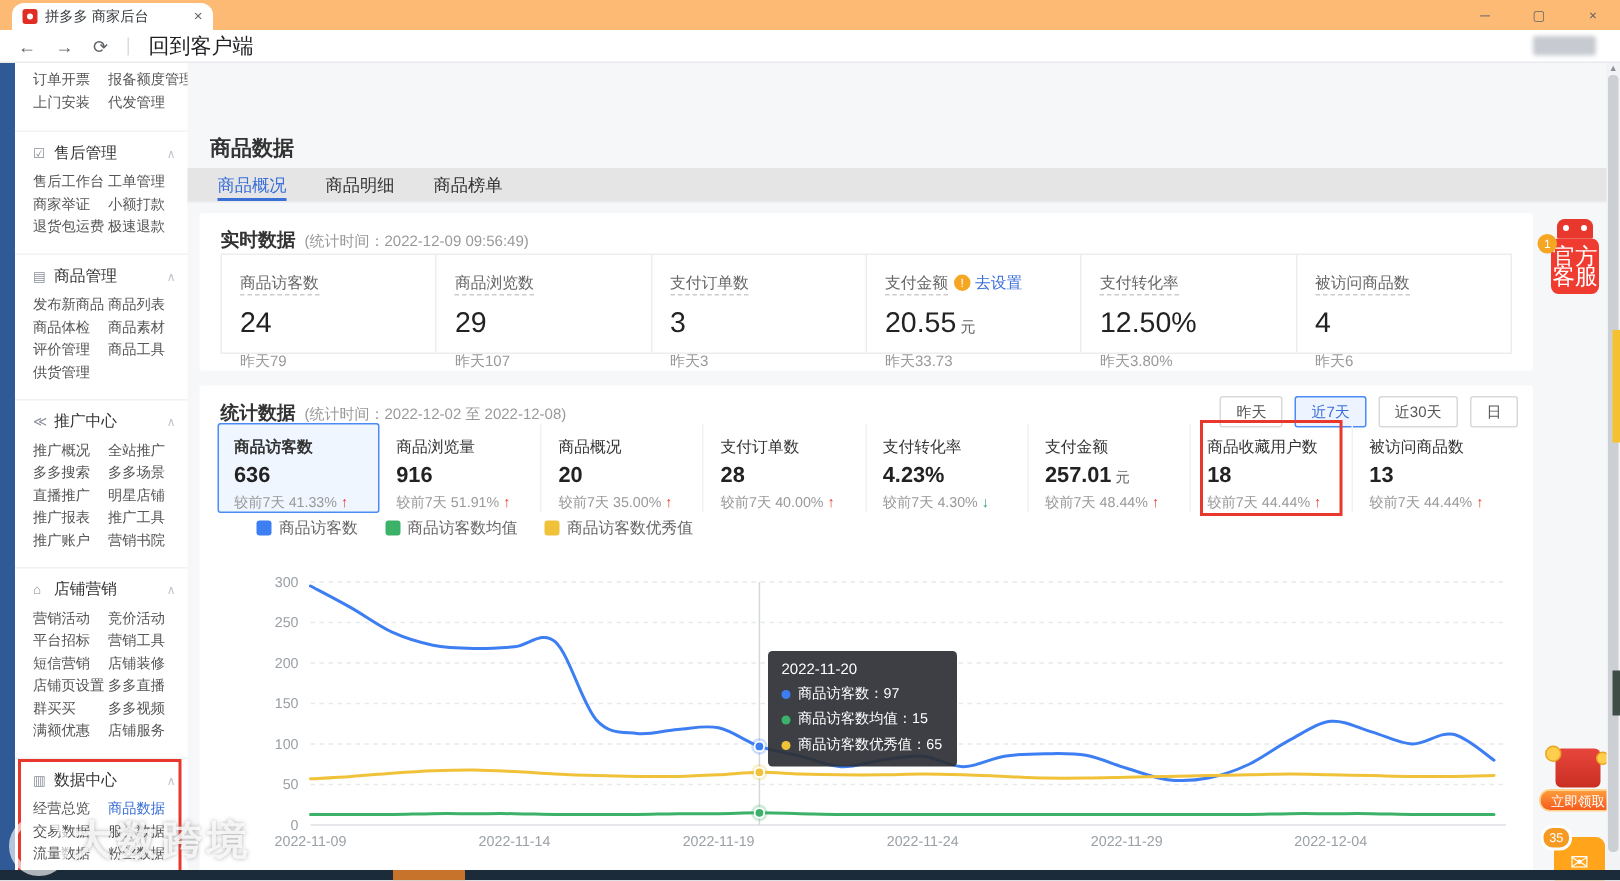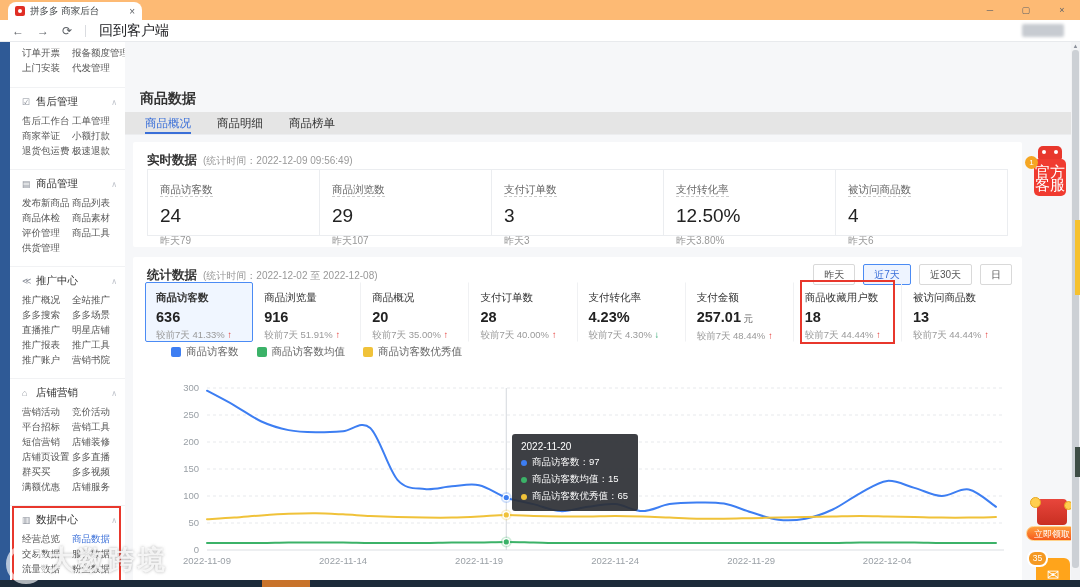--- a/index.html
+++ b/index.html
@@ -299,20 +299,25 @@
           </div>
           <div class="rt-col">
             <div><span class="rt-label">商品浏览数</span></div>
             <div class="rt-value">29</div>
             <div class="rt-sub">昨天107</div>
           </div>
           <div class="rt-col">
             <div><span class="rt-label">支付订单数</span></div>
             <div class="rt-value">3</div>
             <div class="rt-sub">昨天3</div>
+          </div>
+          <div class="rt-col">
+            <div><span class="rt-label">支付金额</span><span class="rt-warn">!</span><span class="rt-link">去设置</span></div>
+            <div class="rt-value">20.55<span class="rt-unit"> 元</span></div>
+            <div class="rt-sub">昨天33.73</div>
           </div>
           <div class="rt-col">
             <div><span class="rt-label">支付转化率</span></div>
             <div class="rt-value">12.50%</div>
             <div class="rt-sub">昨天3.80%</div>
           </div>
           <div class="rt-col">
             <div><span class="rt-label">被访问商品数</span></div>
             <div class="rt-value">4</div>
             <div class="rt-sub">昨天6</div>

